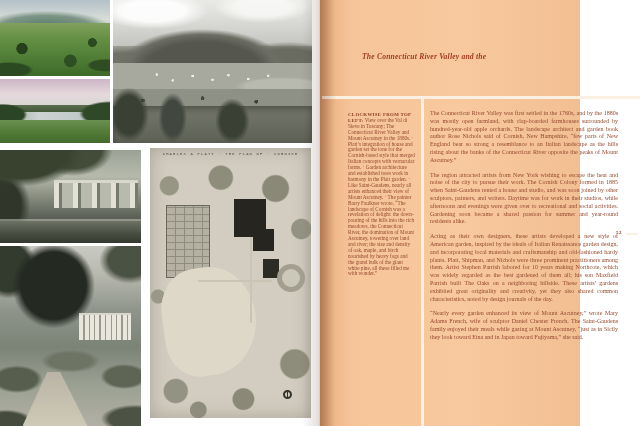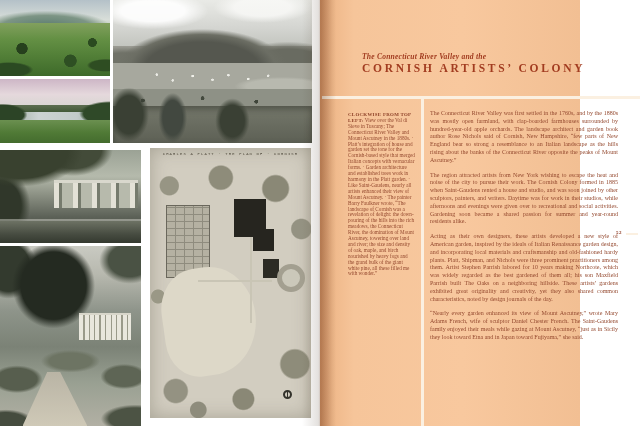--- a/index.html
+++ b/index.html
@@ -224,21 +224,20 @@
     <div class="layer path-v"></div>
     <div class="layer pool"></div>
     <div class="layer compass"></div>
     <div class="plan-title">CHARLES A PLATT · THE PLAN OF · CORNISH</div>
   </div>
 
   <div class="gutter"></div>
 
   <div class="right-page">
     <div class="kicker">The Connecticut River Valley and the</div>
-    <div class="chapter-title">CORNISH ARTISTS’ COLONY</div>
     <div class="hrule"></div>
     <div class="vrule"></div>
 
     <div class="caption-col">
       <span class="caption-lead">Clockwise from top left:</span><span> View over the Val di Sieve in Tuscany; The Connecticut River Valley and Mount Ascutney in the 1880s. · Platt’s integration of house and garden set the tone for the Cornish-based style that merged Italian concepts with vernacular forms. · Garden architecture and established trees work in harmony in the Platt garden. · Like Saint-Gaudens, nearly all artists enhanced their view of Mount Ascutney. · The painter Barry Faulkner wrote, “The landscape of Cornish was a revelation of delight: the down-pouring of the hills into the rich meadows, the Connecticut River, the domination of Mount Ascutney, towering over land and river; the size and density of oak, maple, and birch nourished by heavy fogs and the grand bulk of the giant white pine, all these filled me with wonder.”</span>
     </div>
 
     <div class="body-col">
         <p>The Connecticut River Valley was first settled in the 1760s, and by the 1880s was mostly open farmland, with clap-boarded farmhouses surrounded by hundred-year-old apple orchards. The landscape architect and garden book author Rose Nichols said of Cornish, New Hampshire, “few parts of New England bear so strong a resemblance to an Italian landscape as the hills rising about the banks of the Connecticut River opposite the peaks of Mount Ascutney.”</p>
         <p>The region attracted artists from New York wishing to escape the heat and noise of the city to pursue their work. The Cornish Colony formed in 1885 when Saint-Gaudens rented a house and studio, and was soon joined by other sculptors, painters, and writers. Daytime was for work in their studios, while afternoons and evenings were given over to recreational and social activities. Gardening soon became a shared passion for summer and year-round residents alike.</p>

